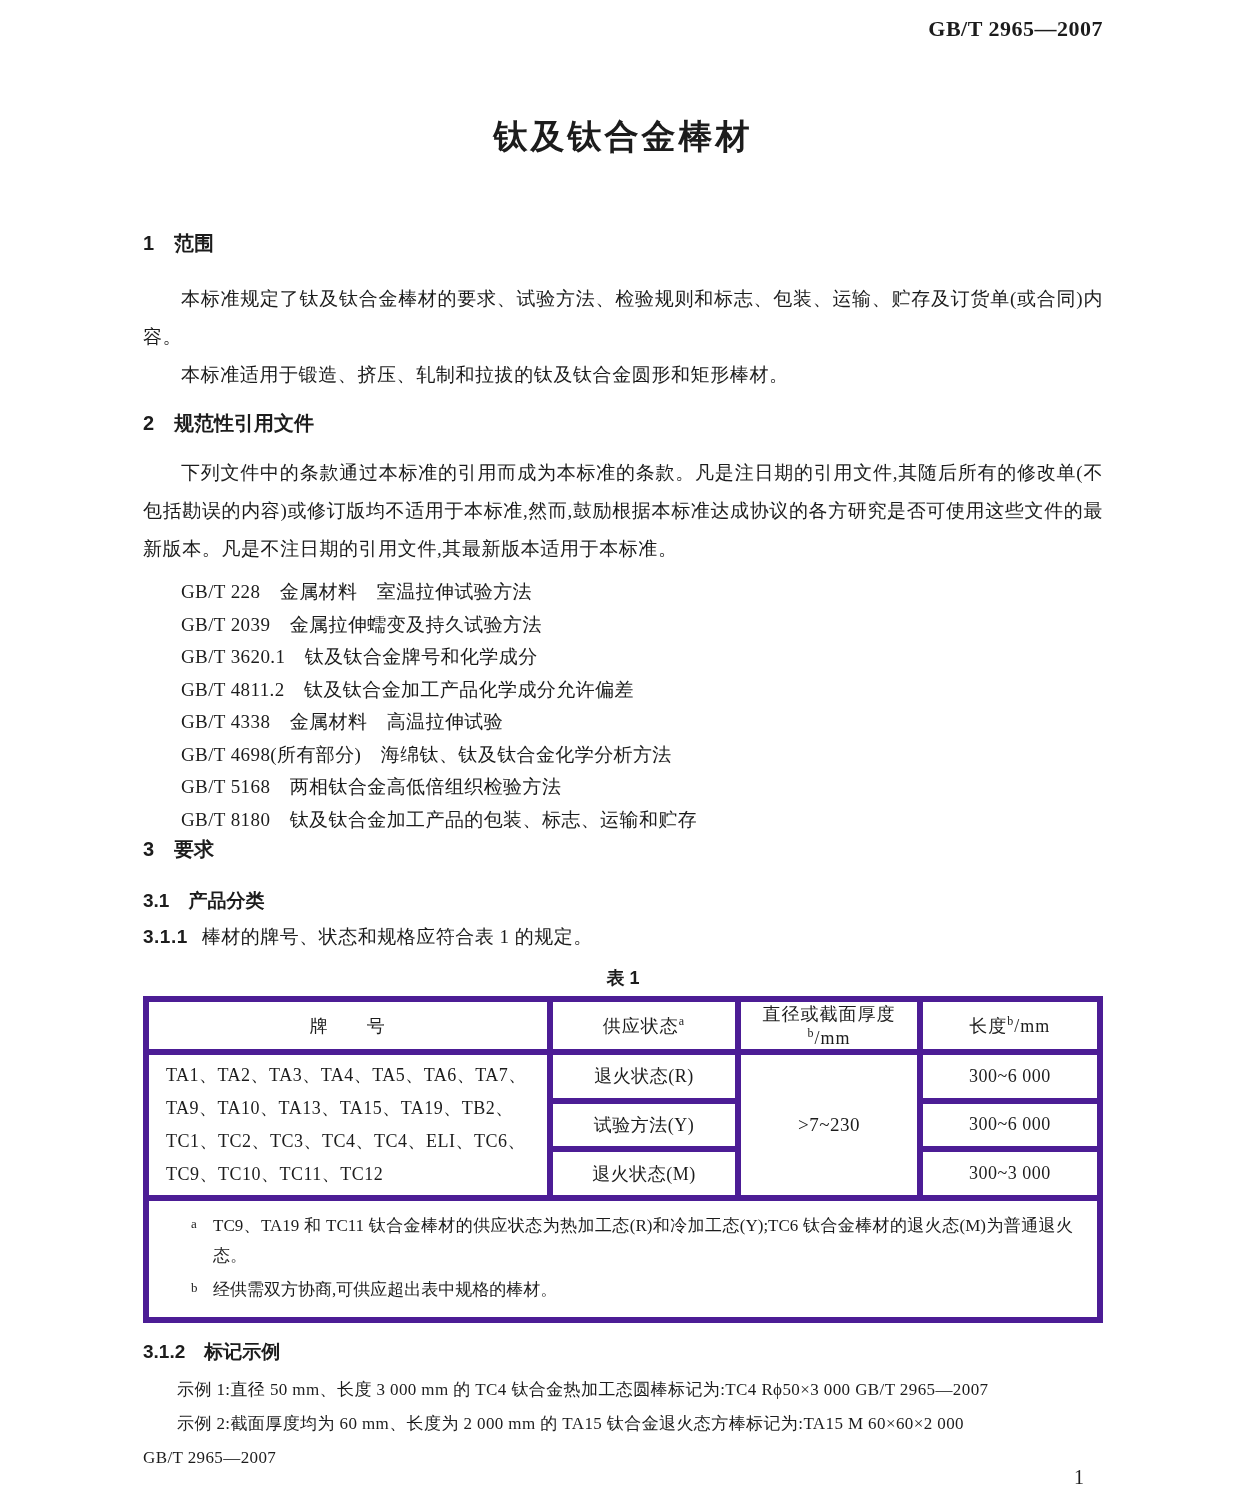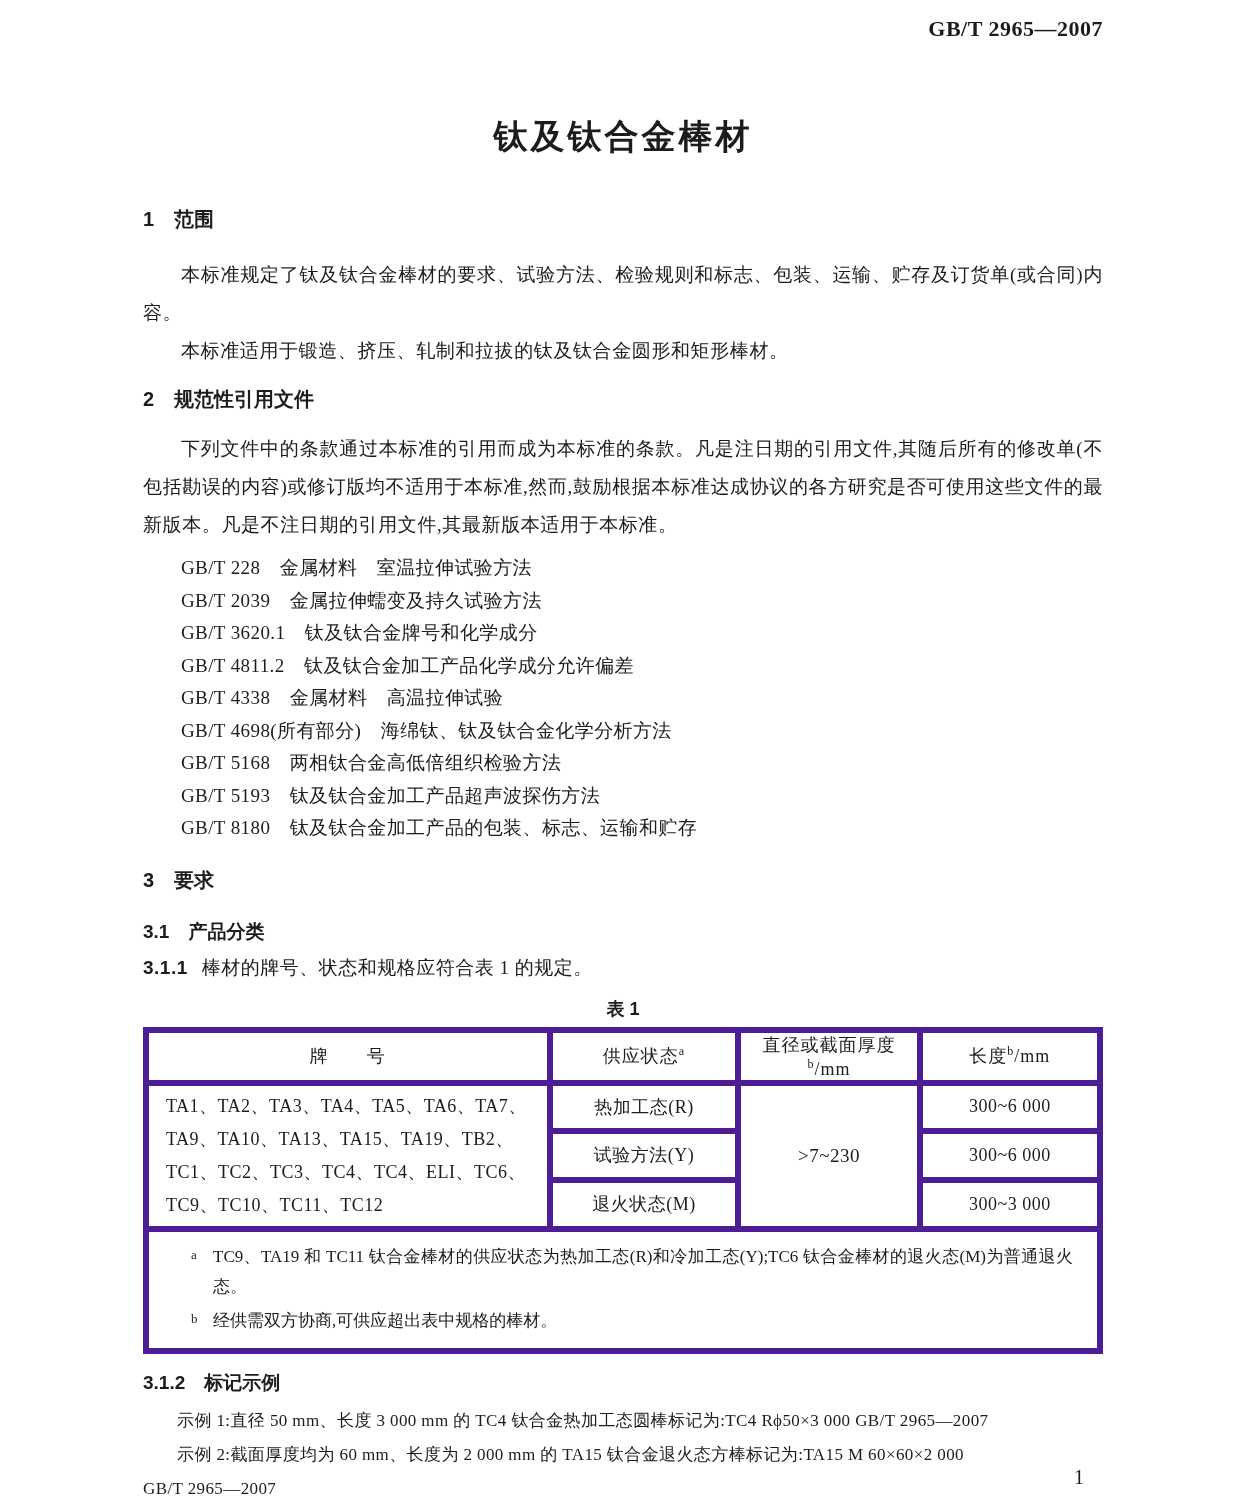--- a/index.html
+++ b/index.html
@@ -131,25 +131,25 @@
     line-height:34px;
     letter-spacing:0.4px;
   }
   .example .indent { text-indent:2em; }
   .page-num {
     position:absolute;
     left:1074px;
     top:1466px;
     font-size:20px;
   }
-  .mt-s1 { margin-top:46px; }
+  .mt-s1 { margin-top:70px; }
   .mt-p1 { margin-top:24px; }
   .mt-s2 { margin-top:16px; }
   .mt-s2p { margin-top:18px; }
-  .mt-s3 { margin-top:22px; }
+  .mt-s3 { }
   .mt-s31 { margin-top:26px; }
   .mt-s311 { margin-top:9px; }
   .mt-s312 { margin-top:16px; }
   .mt-ex1 { margin-top:9px; }
 </style>
 </head>
 <body>
 
 <div class="content">
 
@@ -165,21 +165,20 @@
   <p class="body-p mt-s2p">下列文件中的条款通过本标准的引用而成为本标准的条款。凡是注日期的引用文件,其随后所有的修改单(不包括勘误的内容)或修订版均不适用于本标准,然而,鼓励根据本标准达成协议的各方研究是否可使用这些文件的最新版本。凡是不注日期的引用文件,其最新版本适用于本标准。</p>
 
   <div class="ref-list">
     <div class="ref-item">GB/T 228　金属材料　室温拉伸试验方法</div>
     <div class="ref-item">GB/T 2039　金属拉伸蠕变及持久试验方法</div>
     <div class="ref-item">GB/T 3620.1　钛及钛合金牌号和化学成分</div>
     <div class="ref-item">GB/T 4811.2　钛及钛合金加工产品化学成分允许偏差</div>
     <div class="ref-item">GB/T 4338　金属材料　高温拉伸试验</div>
     <div class="ref-item">GB/T 4698(所有部分)　海绵钛、钛及钛合金化学分析方法</div>
     <div class="ref-item">GB/T 5168　两相钛合金高低倍组织检验方法</div>
-    <div class="ref-item">GB/T 5193　钛及钛合金加工产品超声波探伤方法</div>
     <div class="ref-item">GB/T 8180　钛及钛合金加工产品的包装、标志、运输和贮存</div>
   </div>
 
   <div class="sec-heading mt-s3">3　要求</div>
   <div class="sub-heading mt-s31">3.1　产品分类</div>
 
   <div class="clause-line mt-s311">
     <span class="clause-no">3.1.1</span><span>棒材的牌号、状态和规格应符合表 1 的规定。</span>
   </div>
 
@@ -194,21 +193,21 @@
     </colgroup>
     <tbody>
       <tr class="hdr-row">
         <td><span>牌　　号</span></td>
         <td><span>供应状态</span><sup>a</sup></td>
         <td><span>直径或截面厚度</span><sup>b</sup><span>/mm</span></td>
         <td><span>长度</span><sup>b</sup><span>/mm</span></td>
       </tr>
       <tr>
         <td class="grade-cell" rowspan="3">TA1、TA2、TA3、TA4、TA5、TA6、TA7、TA9、TA10、TA13、TA15、TA19、TB2、TC1、TC2、TC3、TC4、TC4、ELI、TC6、TC9、TC10、TC11、TC12</td>
-        <td class="state-cell">热加工态(R)</td>
+        <td class="state-cell">退火状态(R)</td>
         <td class="dia-cell" rowspan="3">&gt;7~230</td>
         <td class="len-cell">300~6 000</td>
       </tr>
       <tr>
         <td class="state-cell">试验方法(Y)</td>
         <td class="len-cell">300~6 000</td>
       </tr>
       <tr>
         <td class="state-cell">退火状态(M)</td>
         <td class="len-cell">300~3 000</td>

